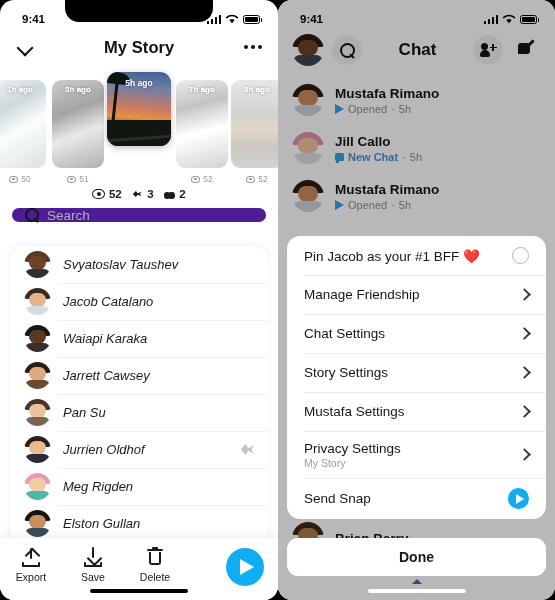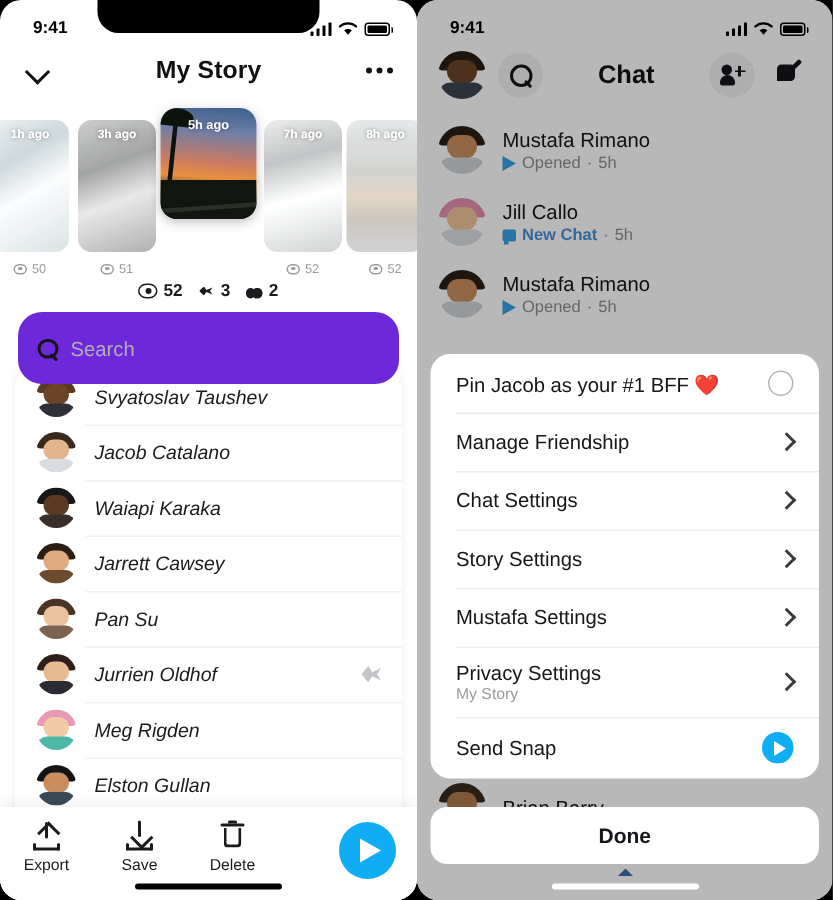--- a/index.html
+++ b/index.html
@@ -123,22 +123,22 @@
   .shot-ic { width: 13px; height: 11px; position: relative; }
   .shot-ic::before{content:"";position:absolute;left:2px;top:2.5px;width:9px;height:6px;background:#1b1b1f;
     clip-path: polygon(0 50%,35% 0,55% 38%,100% 12%,80% 50%,100% 88%,55% 62%,35% 100%);}
   .peek-ic { width: 13px; height: 9px; position: relative; }
   .peek-ic::before,.peek-ic::after{content:"";position:absolute;top:2.5px;width:4.2px;height:4.6px;border-radius:50%;
     border:1.4px solid #1b1b1f;background:#1b1b1f;}
   .peek-ic::before{left:1px}.peek-ic::after{right:1px}
 
   
   .searchbar {
-    position: absolute; top: 208px; left: 12px; right: 12px; height: 48px;
-    background: #6d28d9; border-radius: 16px; display: flex; align-items: center;
+    position: absolute; top: 208px; left: 12px; right: 12px; height: 14px;
+    background: #4c1d95; border-radius: 16px; display: flex; 
     gap: 9px; padding: 0 13px; z-index: 16;
   }
   .mag { width: 13px; height: 13px; position: relative; flex: none; }
   .mag::before { content:""; position:absolute; left:0; top:0; width:9.5px;height:9.5px;border:2px solid #15151a;border-radius:50%;}
   .mag::after { content:""; position:absolute; right:0; bottom:0; width:5.5px;height:2px;background:#15151a;border-radius:2px;transform:rotate(45deg);}
   .search-ph { font-size: 13.5px; color: #b0b0b6; }
 
   
   .friends-card {
     position: absolute; top: 246px; left: 10px; right: 10px; bottom: 0;
@@ -215,21 +215,21 @@
   .addfr .b{position:absolute;left:0;bottom:0;width:10px;height:7px;border-radius:6px 6px 2px 2px;background:#15151a;}
   .addfr .p{position:absolute;right:0;top:1px;width:7px;height:7px;}
   .addfr .p::before{content:"";position:absolute;left:2.6px;top:0;width:1.8px;height:7px;background:#15151a;}
   .addfr .p::after{content:"";position:absolute;left:0;top:2.6px;width:7px;height:1.8px;background:#15151a;}
   .compose { width: 16px; height: 15px; position: relative; }
   .compose .bub{position:absolute;left:0;top:0;width:12px;height:11px;background:#15151a;border-radius:3px 3px 3px 0;}
   .compose .pen{position:absolute;right:-1px;top:-1px;width:9px;height:3px;background:#15151a;transform:rotate(-45deg);border-radius:1px;}
 
   .crow { height: 48px; display: flex; align-items: center; gap: 11px; padding: 0 14px; }
   .crow .txt { display: flex; flex-direction: column; gap: 2px; }
-  .crow .cname { font-size: 13.5px; font-weight: normal; color: #15151a; }
+  .crow .cname { font-size: 13.5px; font-weight: bold; color: #15151a; }
   .crow .csub { font-size: 11px; color: #8e8e93; display: flex; align-items: center; gap: 4px; }
   .crow .csub.newchat { color: #4a8fd6; font-weight: bold; }
   .tri-ic { width: 0; height: 0; border-left: 9px solid #3aa0e8; border-top: 5.5px solid transparent; border-bottom: 5.5px solid transparent; }
   .sq-ic { width: 9px; height: 8px; background: #3aa0e8; border-radius: 1.5px; position: relative; }
   .sq-ic::after{content:"";position:absolute;left:1px;bottom:-2.5px;width:3px;height:3px;background:#3aa0e8;}
   .bmoji-l { width: 32px; height: 32px; border-radius: 50%; flex: none; position: relative; overflow: hidden; }
   .bmoji-l .hair{position:absolute;left:0;right:0;top:0;height:13px;border-radius:16px 16px 5px 5px;}
   .bmoji-l .face{position:absolute;left:6px;right:6px;top:6px;height:16px;border-radius:9px 9px 10px 10px;}
   .bmoji-l .body{position:absolute;left:1px;right:1px;bottom:0;height:11px;border-radius:7px 7px 0 0;}
 

